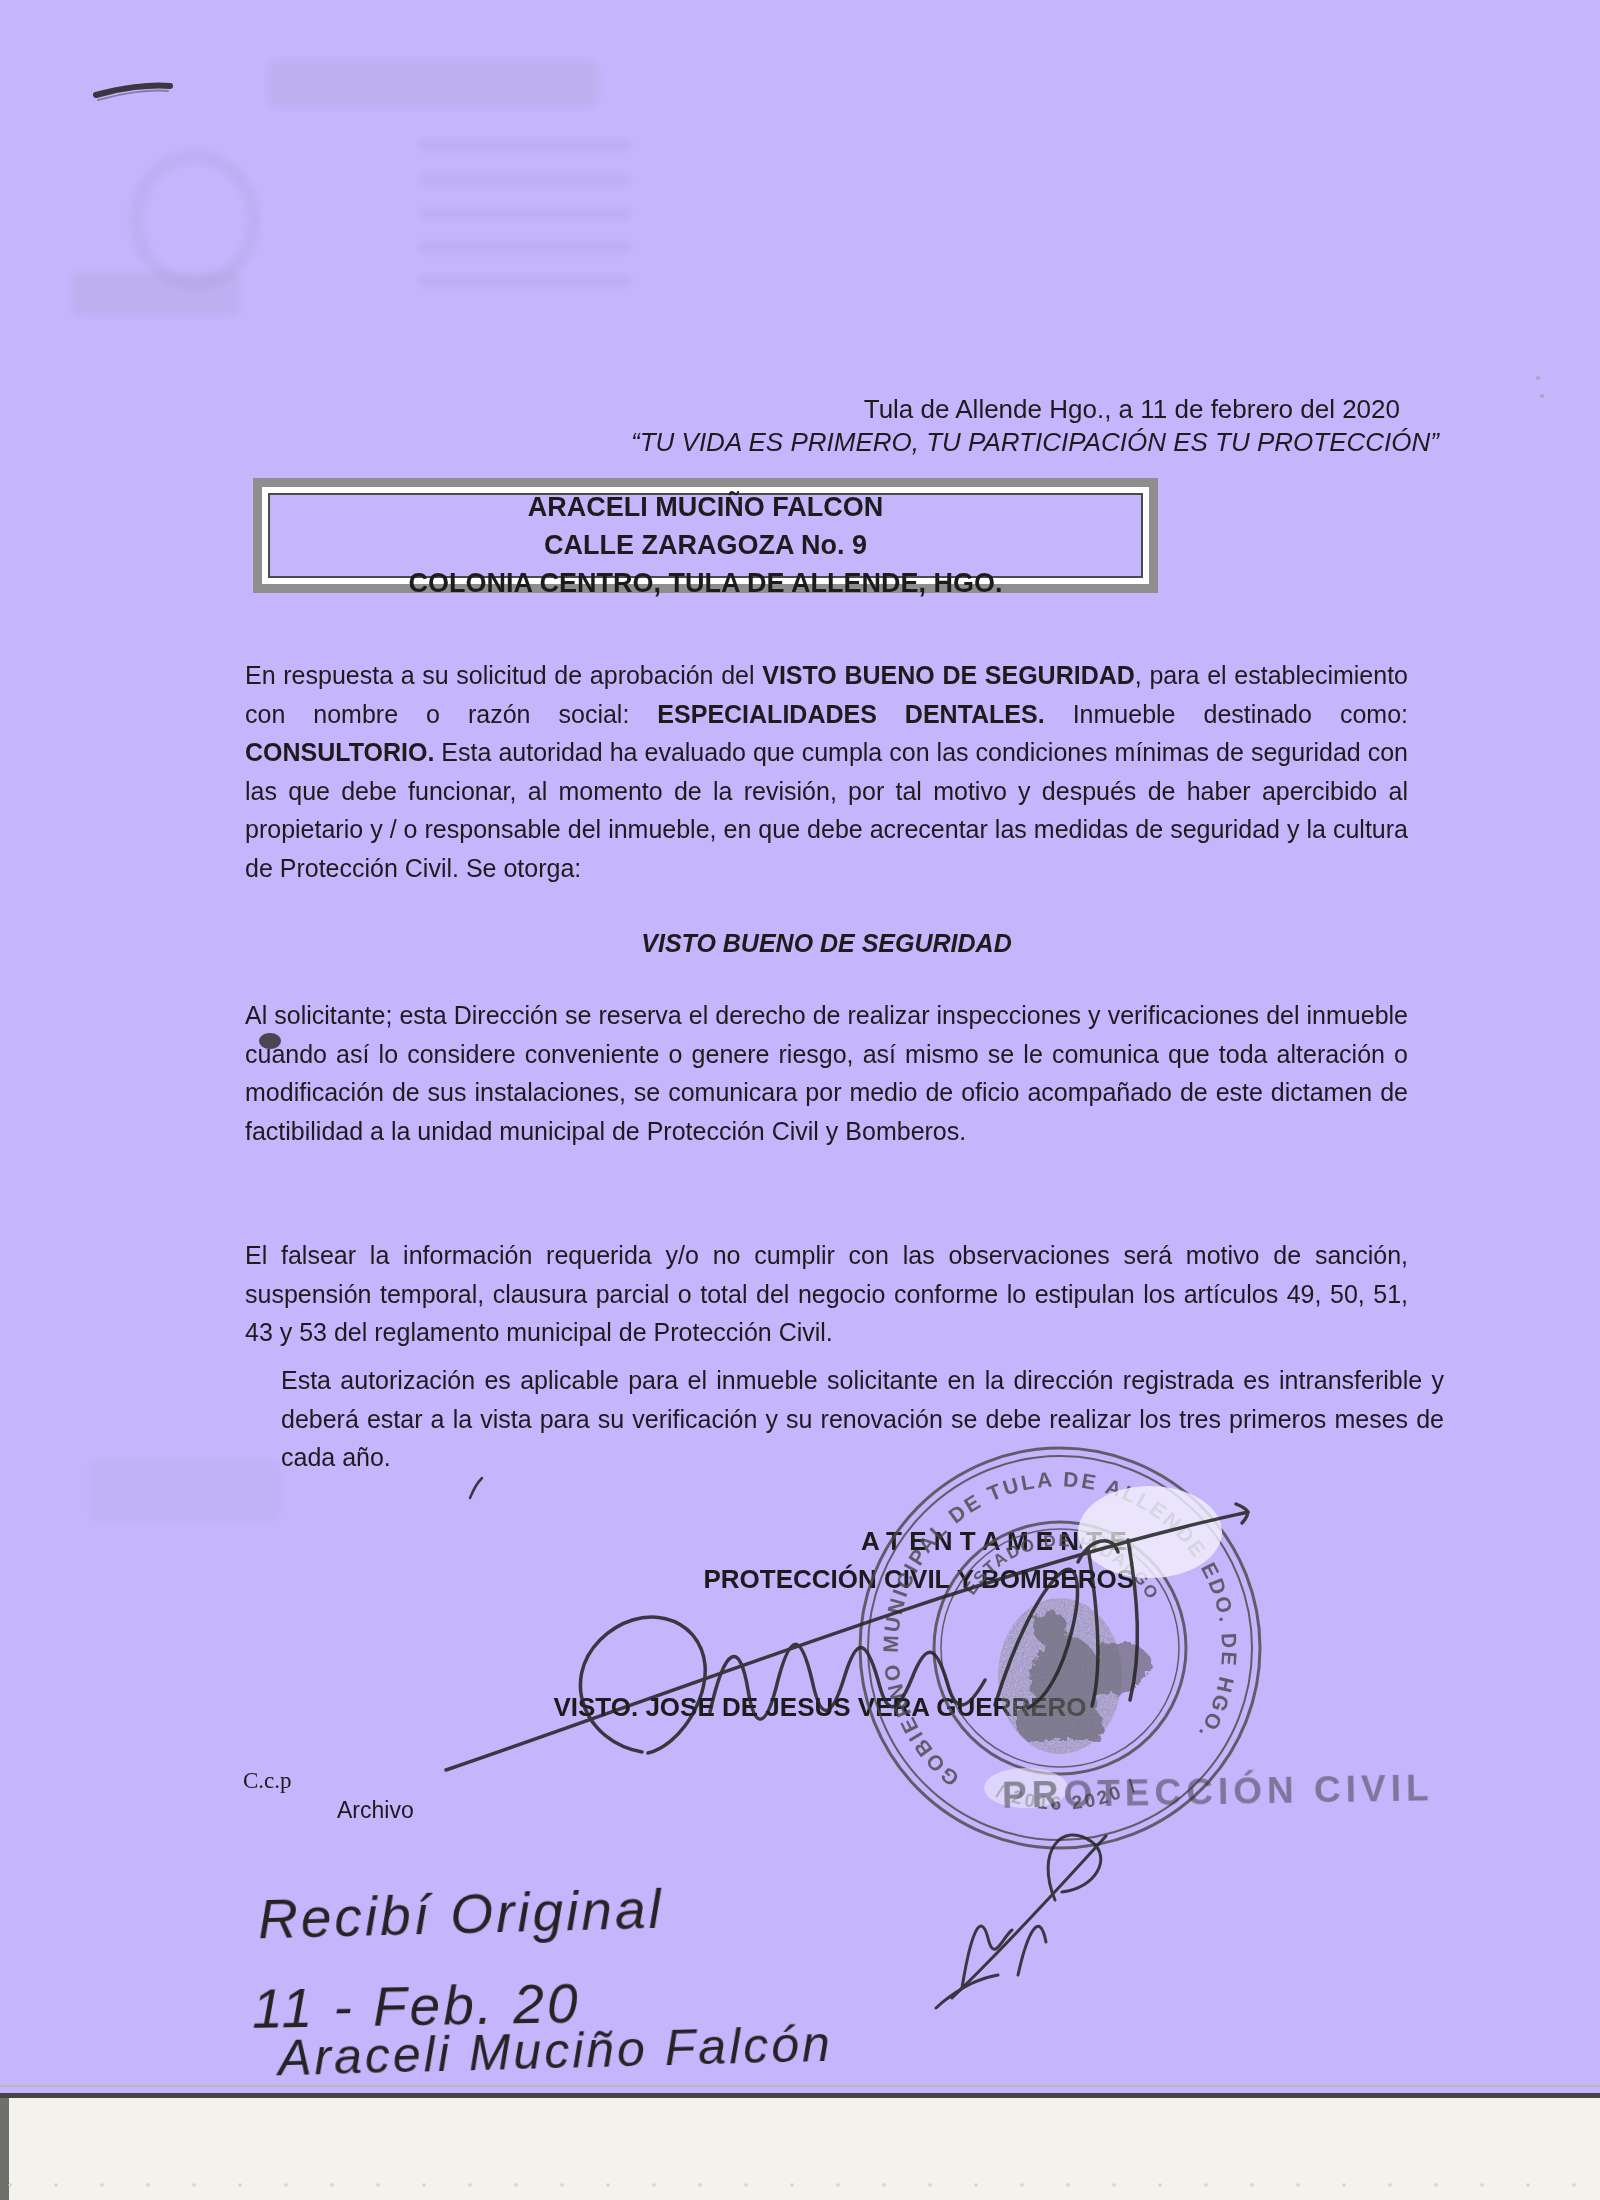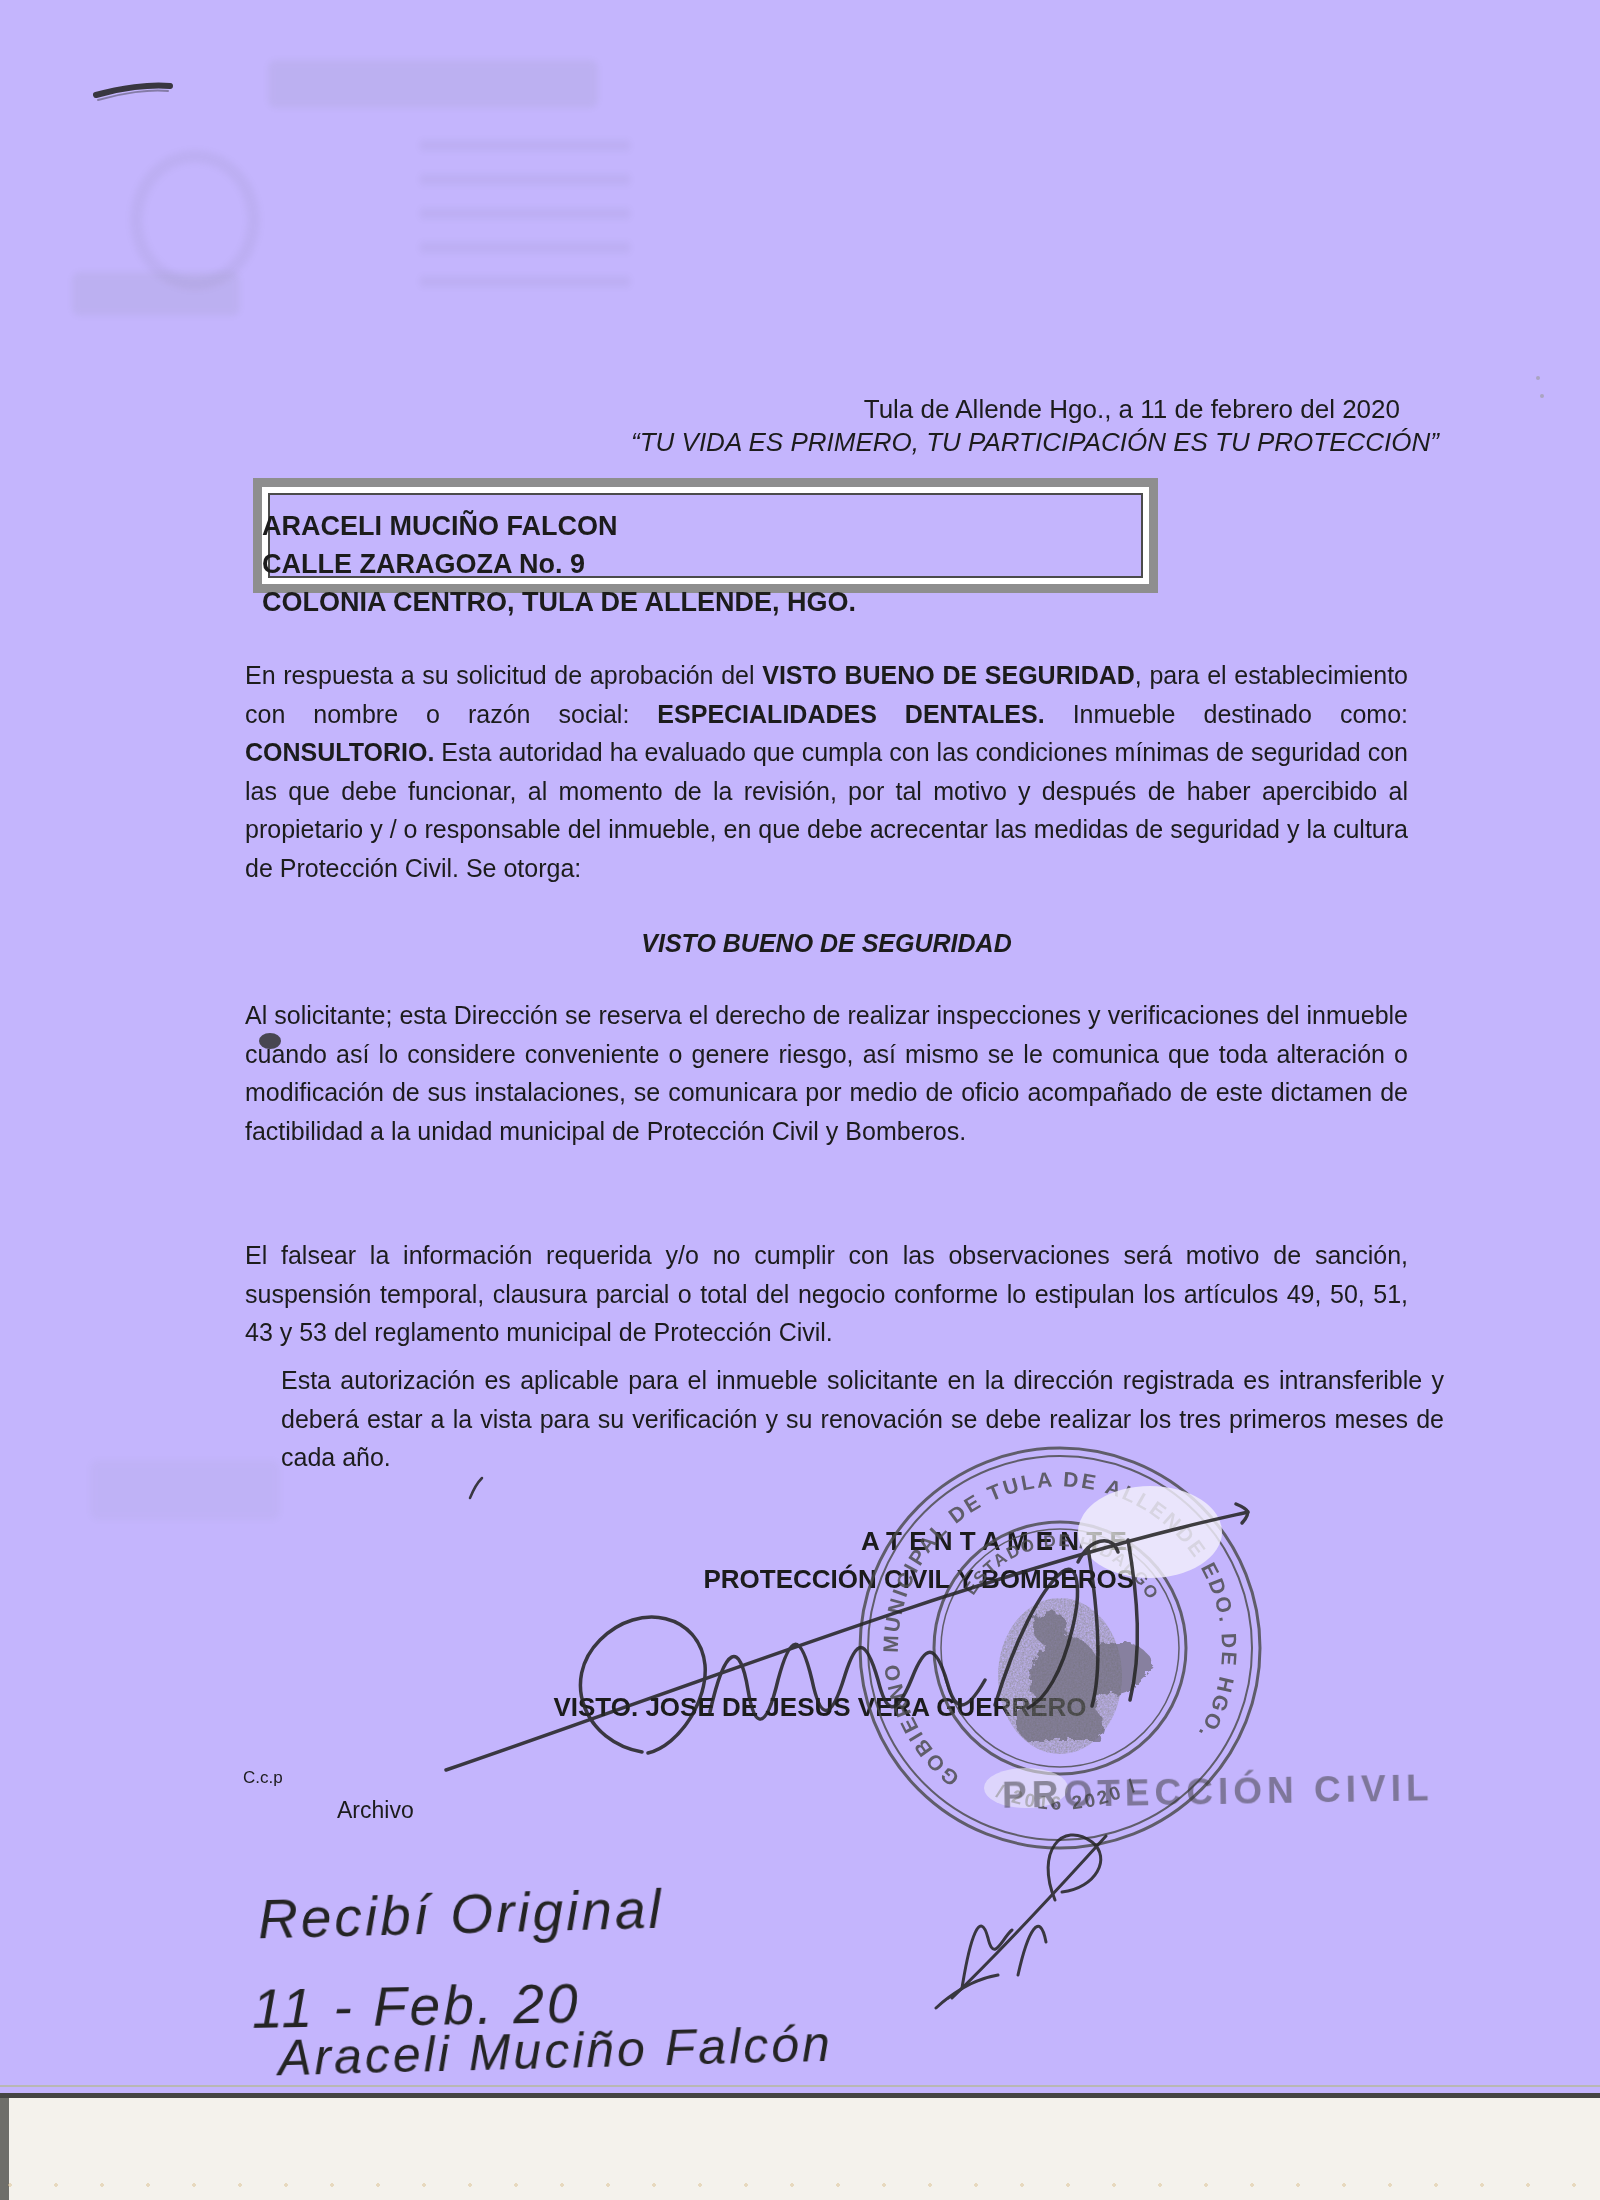--- a/index.html
+++ b/index.html
@@ -10,31 +10,31 @@
   .ghost{position:absolute;filter:blur(3px);pointer-events:none;}
   .g-block{background:#64755f;opacity:.07;border-radius:8px;}
   .g-lines{opacity:.06;background:repeating-linear-gradient(180deg,#556 0 11px,transparent 11px 34px);}
   .g-ring{border:13px solid #667;border-radius:50%;opacity:.07;}
   
   .date-line{left:600px;top:394px;width:800px;text-align:right;font-size:26px;}
   .slogan{left:560px;top:427px;width:950px;text-align:center;font-size:26px;font-style:italic;}
   
   .address-box{left:253px;top:478px;width:905px;height:115px;box-sizing:border-box;
       border:9px solid #8e8e8e;box-shadow:inset 0 0 0 6px #ffffff, inset 0 0 0 8px #4b4b4b;
-      text-align:left;font-weight:bold;font-size:27px;line-height:38px;padding-top:20px;}
+      text-align:center;font-weight:bold;font-size:27px;line-height:38px;padding-top:1px;}
   
   .body{position:absolute;left:245px;width:1163px;margin:0;font-size:25px;line-height:38.5px;
         text-align:justify;}
   .p1{top:656px;} .p2{top:996px;} .p3{top:1236px;} .p4{top:1361px;margin-left:36px;}
   .heading{left:245px;top:929px;width:1163px;text-align:center;font-size:25px;
            font-weight:bold;font-style:italic;}
   
   .closing{left:534px;top:1522px;width:600px;text-align:right;font-size:26px;line-height:38px;font-weight:bold;}
   .signer{left:510px;top:1692px;width:620px;text-align:center;font-size:26px;font-weight:bold;}
-  .ccp-label{left:243px;top:1768px;font-size:17px;}
+  .ccp-label{left:243px;top:1768px;font-size:23px;font-family:Liberation Serif, serif;}
   .ccp-item{left:337px;top:1797px;font-size:23px;}
   
   .stamp-svg{left:848px;top:1436px;width:424px;height:424px;opacity:.82;filter:blur(.4px);}
   .overprint{left:1002px;top:1771px;font-size:37px;font-weight:bold;letter-spacing:5px;
       color:rgba(55,55,55,.5);transform:rotate(-1deg);filter:blur(.6px);white-space:nowrap;}
   
   .handwrite{position:absolute;font-style:italic;color:#242424;letter-spacing:3px;
       filter:blur(.3px);white-space:nowrap;}
   .hw1{left:258px;top:1882px;font-size:55px;transform:rotate(-1.5deg);}
   .hw2{left:252px;top:1974px;font-size:55px;transform:rotate(-1deg);}

